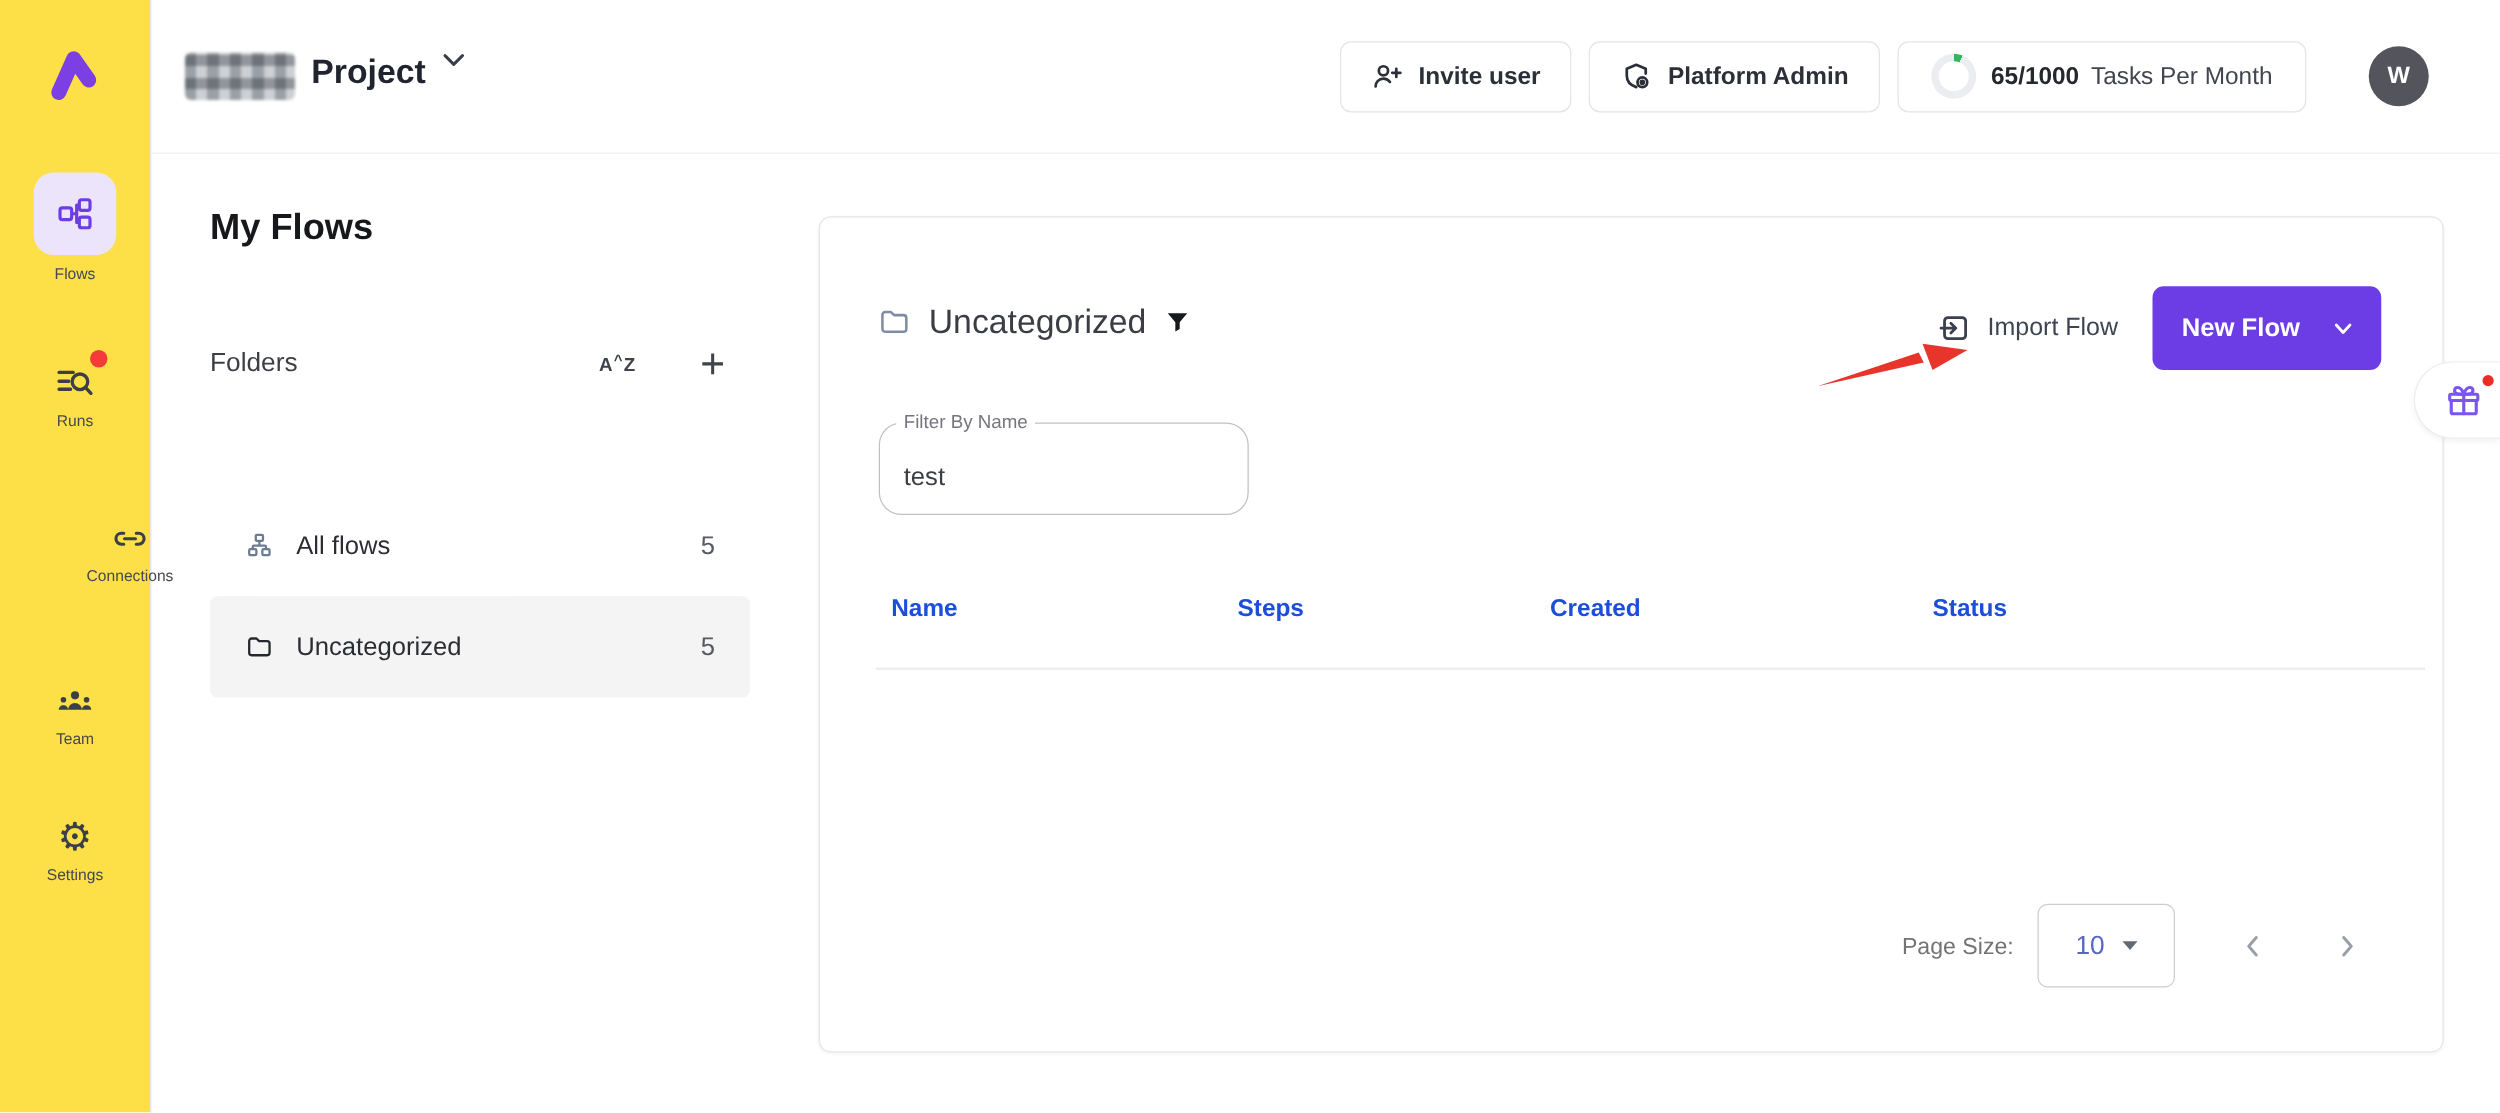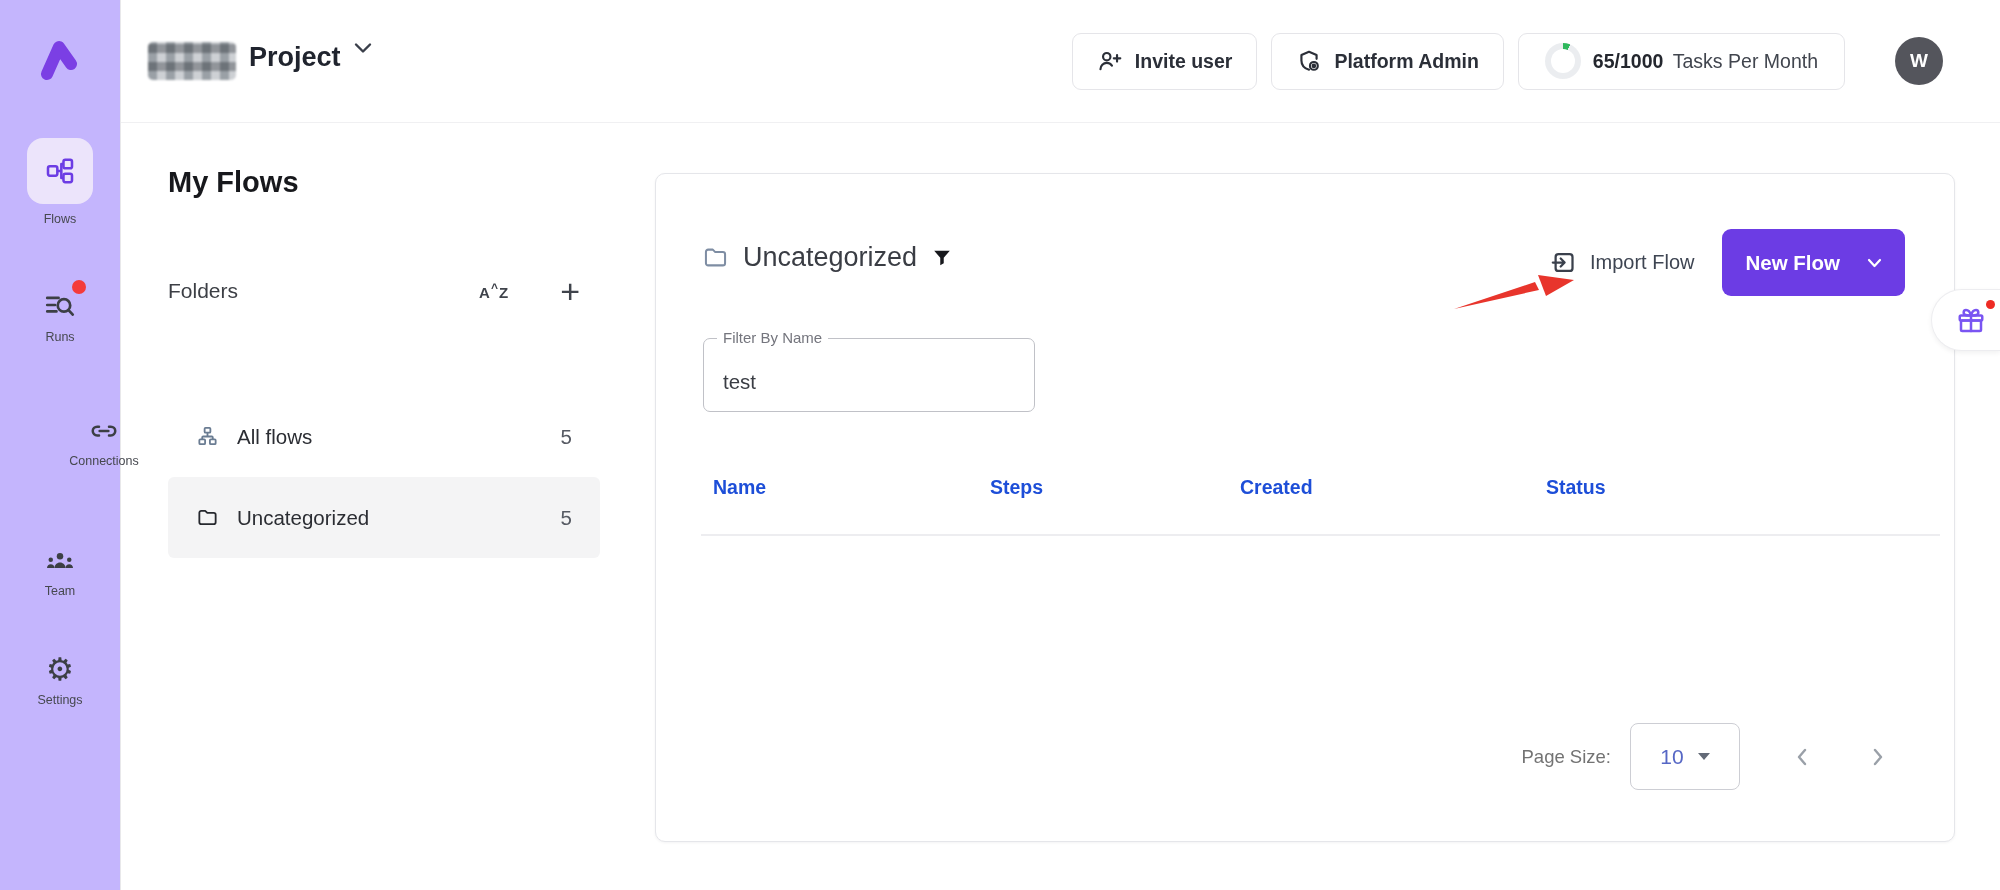--- a/index.html
+++ b/index.html
@@ -5,21 +5,21 @@
   * { margin:0; padding:0; box-sizing:border-box; }
   html,body { width:2000px; height:890px; }
   body {
     position:relative; overflow:hidden; background:#ffffff;
     font-family:"Liberation Sans","DejaVu Sans",sans-serif; color:#26282e;
   }
   svg { display:block; }
 
   
   .sidebar { position:absolute; left:0; top:0; width:121px; height:890px;
-    background:#c4b5fd; border-right:1px solid #e8e8ea; z-index:5; }
+    background:#fde047; border-right:1px solid #e8e8ea; z-index:5; }
   .logo { position:absolute; left:38px; top:38px; }
   .nav-item { position:absolute; left:0; width:100%; display:flex; flex-direction:column;
     align-items:center; cursor:pointer; }
   .nav-label { font-size:12.5px; color:#46484f; margin-top:8px; }
   .nav-tile { width:66px; height:66px; border-radius:16px; background:#ece4fb;
     display:flex; align-items:center; justify-content:center; }
   .nav-ico { position:relative; display:flex; align-items:center; justify-content:center; }
   .nav-flows   { top:138px; }
   .nav-runs    { top:288px; }
   .nav-conn    { top:416px;margin-left:44px; }
@@ -76,22 +76,22 @@
   .card-head-left { position:absolute; left:46px; top:68px; display:flex; align-items:center; gap:14px; }
   .panel-title { font-size:27px; font-weight:500; color:#3a3d44; }
   .card-head-right { position:absolute; right:49px; top:59px; height:59px; display:flex;
     align-items:center; gap:28px; }
   .import { display:flex; align-items:center; gap:13px; cursor:pointer; }
   .import-label { font-size:20px; color:#3e4552; }
   .newflow-btn { height:67px; padding:0 23px; background:#6c3ce4; border:none; border-radius:9px;
     color:#fff; font-size:20.5px; font-weight:600; display:flex; align-items:center; gap:27px;
     cursor:pointer; font-family:inherit; }
 
-  .filter-field { position:absolute; left:47px; top:164px; width:332px; height:74px;
-    border:1.6px solid #c0c1c7; border-radius:7px; }
+  .filter-field { position:absolute; left:47px; top:164px; width:296px; height:74px;
+    border:1.6px solid #c0c1c7; border-radius:18px; }
   .filter-label { position:absolute; left:13px; top:-10px; background:#fff; padding:0 6px;
     font-size:15px; color:#74757d; }
   .filter-input { width:100%; height:100%; border:none; outline:none; background:transparent;
     padding:14px 0 0 19px; font-size:20.5px; color:#3a3d44; font-family:inherit; }
 
   .thead span { position:absolute; top:302px; font-size:19.5px; font-weight:700; color:#1d4ed8; }
   .th-name    { left:57px;  }
   .th-steps   { left:334px; }
   .th-created { left:584px; }
   .th-status  { left:890px; }

